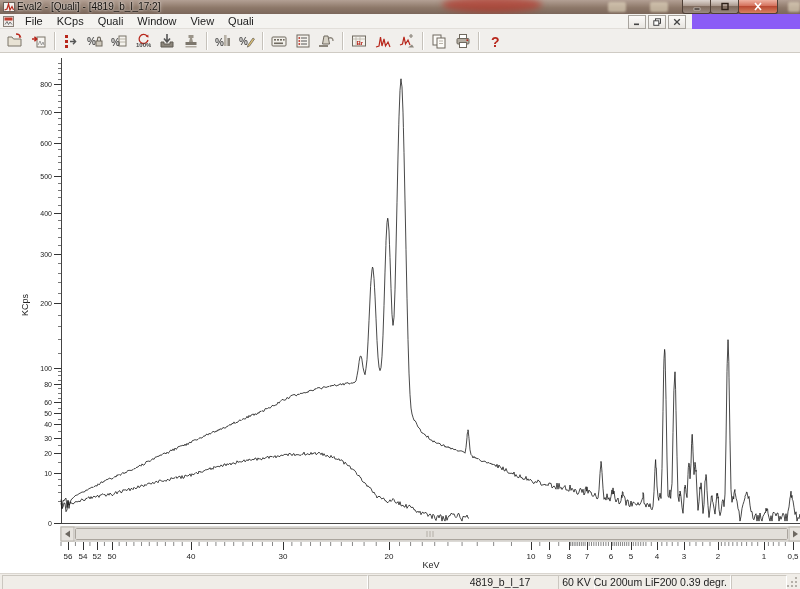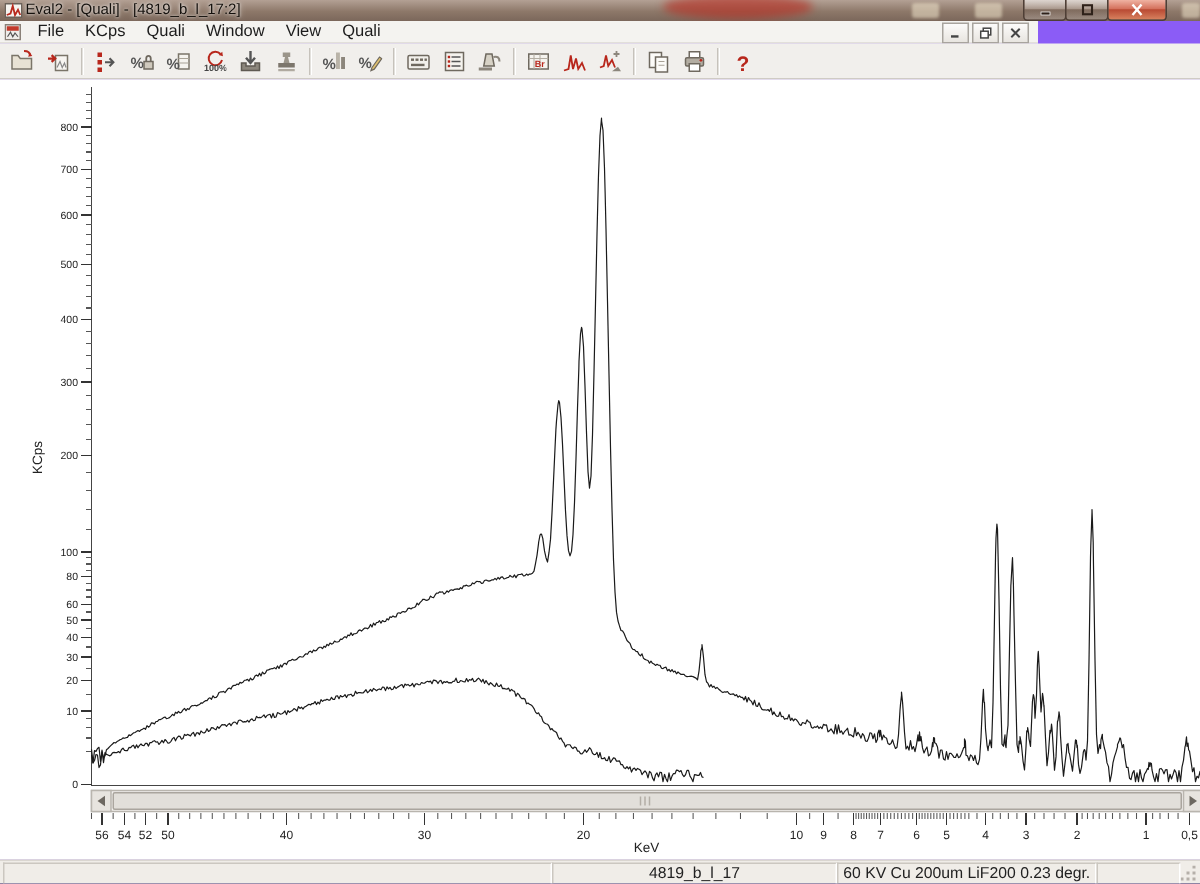--- a/index.html
+++ b/index.html
@@ -513,17 +513,17 @@
       <g fill="#b5b0a9">
           <rect x="8" y="8" width="2" height="2"></rect>
           <rect x="8" y="4" width="2" height="2"></rect>
           <rect x="4" y="8" width="2" height="2"></rect>
           <rect x="8" y="0" width="2" height="2"></rect>
           <rect x="0" y="8" width="2" height="2"></rect>
           <rect x="4" y="4" width="2" height="2"></rect>
         </g>
     </svg>
   <div class="spanel" style="left: 2px; width: 364px;"></div>
-      <div class="spanel" style="left: 368px; width: 188px;">4819_b_l_17</div>
-      <div class="spanel" style="left: 558px; width: 171px;">60 KV Cu 200um LiF200 0.23 degr.</div>
+      <div class="spanel" style="left: 368px; width: 188px; padding-left: 37px;">4819_b_l_17</div>
+      <div class="spanel" style="left: 558px; width: 171px;">60 KV Cu 200um LiF200 0.39 degr.</div>
       <div class="spanel" style="left: 731px; width: 54px;"></div>
     </div>
 </div>
 
 </body></html>

